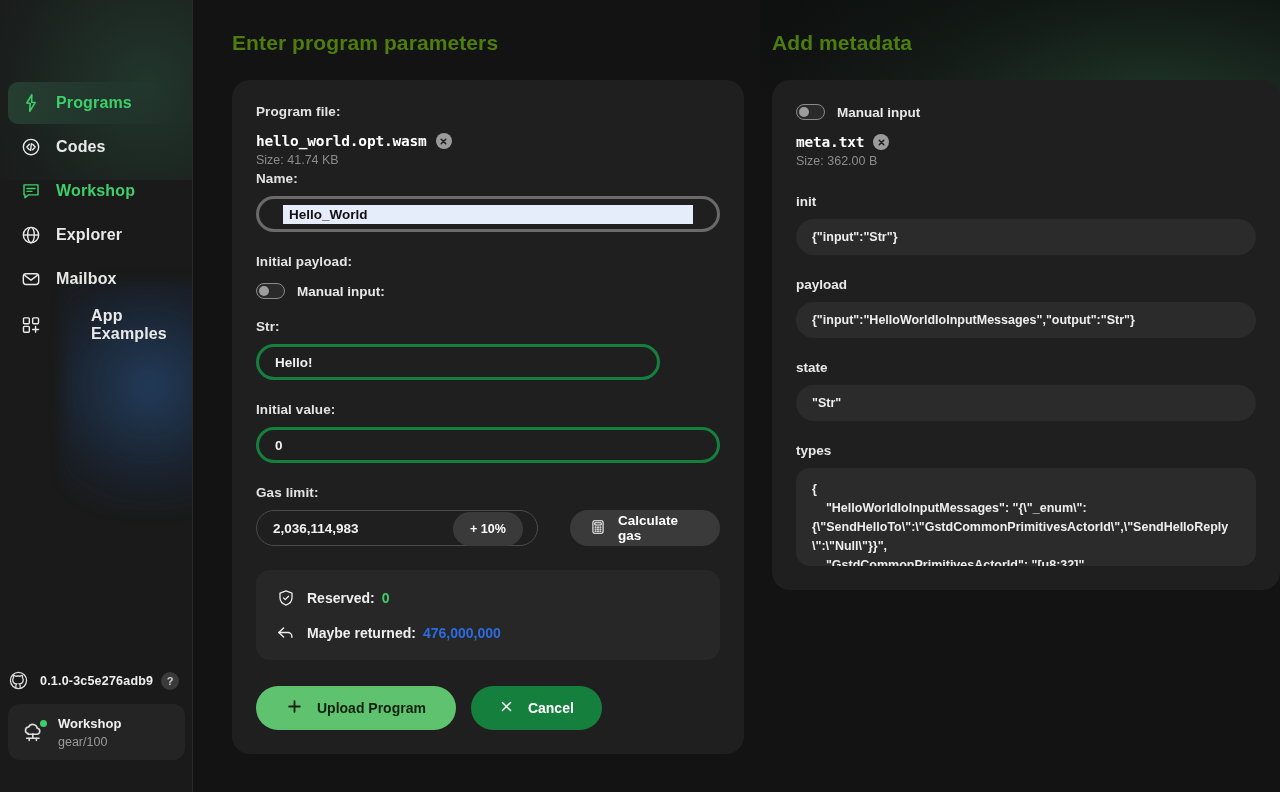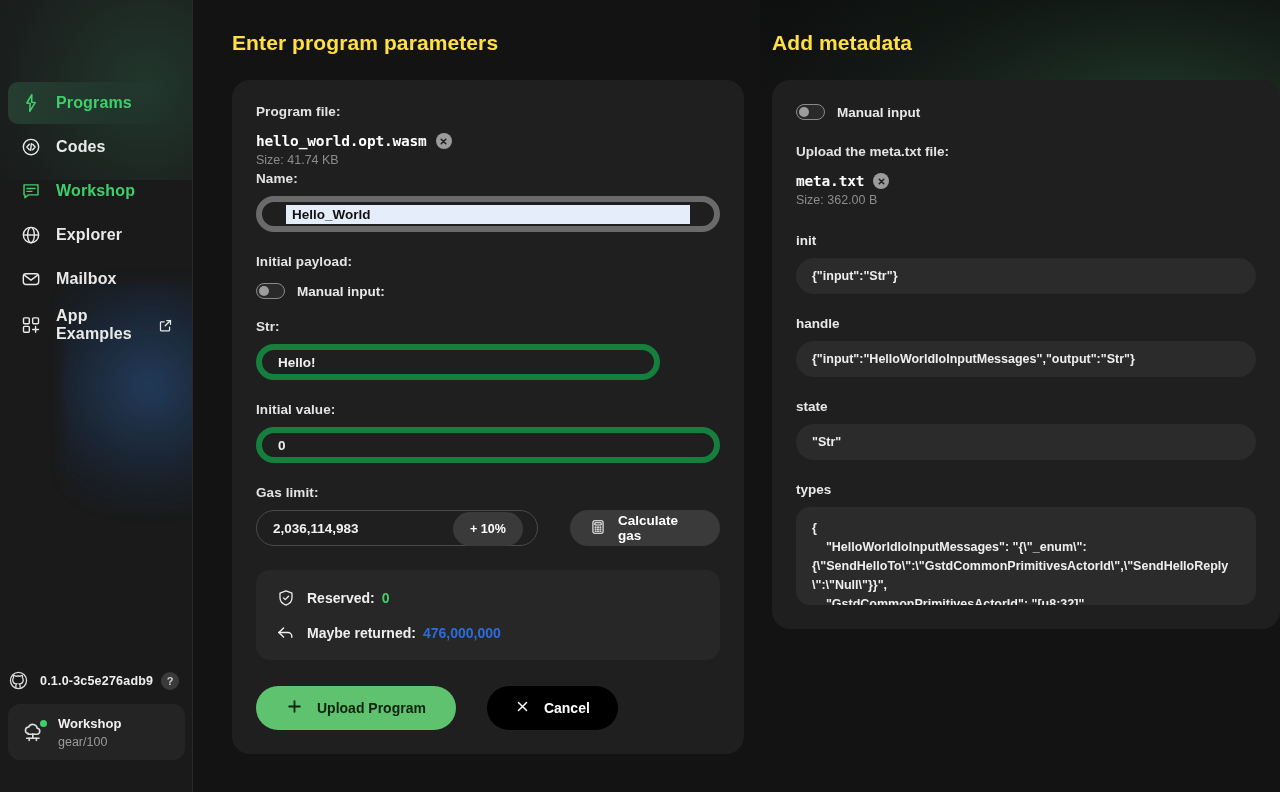--- a/index.html
+++ b/index.html
@@ -60,21 +60,21 @@
   .nav-item .nav-ico {
     width: 22px; height: 22px;
     margin-right: 14px;
     display: flex; align-items: center; justify-content: center;
     flex: 0 0 22px;
   }
   .nav-item.active {
     background: linear-gradient(90deg, rgba(47,88,66,0.55) 0%, rgba(38,64,55,0.30) 60%, rgba(30,45,48,0.12) 100%);
   }
   .nav-item.green { color: #3ecf6a; }
-  .nav-item.spaced { margin-top: 4px; }
+  .nav-item.spaced { margin-top: 4px; gap: 35px; }
   .ext-ico { margin-left: 10px; width: 15px; height: 15px; display:flex; }
 
   
   .sb-footer { position: absolute; left: 0; bottom: 0; width: 193px; padding: 0 0 32px 0; }
   .version-row {
     display: flex; align-items: center;
     padding: 0 0 0 8px; height: 30px;
     margin-bottom: 8px;
   }
   .version-row .gh { width: 22px; height: 22px; margin-right: 10px; display:flex; }
@@ -98,21 +98,21 @@
     background: #3ecf6a;
   }
   .node-name { font-size: 13px; font-weight: 700; color: #f0f0f0; line-height: 16px; }
   .node-sub { font-size: 12.5px; color: #9a9a9a; line-height: 16px; }
 
   
   .col-left  { position: absolute; left: 232px; top: 0; width: 512px; height: 792px; }
   .col-right { position: absolute; left: 772px; top: 0; width: 508px; height: 792px; }
 
   .col-title {
-    font-size: 21px; font-weight: 700; color: #fde047;
+    font-size: 21px; font-weight: 700; color: #4d7c0f;
     letter-spacing: 0.1px;
     padding: 31px 0 0 0;
   }
 
   .card {
     margin-top: 25px;
     background: #1f1f1f;
     border-radius: 18px;
     padding: 24px;
   }
@@ -134,21 +134,21 @@
   .file-clear {
     width: 16px; height: 16px; margin-left: 9px;
     border-radius: 50%; background: #9b9b9b;
     display: flex; align-items: center; justify-content: center;
     cursor: pointer; flex: 0 0 16px;
   }
   .file-size { font-size: 12.5px; color: #8c8c8c; margin-top: 4px; }
 
   .input {
     width: 100%; height: 36px;
-    border: 6px solid #15803d; border-radius: 18px;
+    border: 3px solid #15803d; border-radius: 18px;
     background: transparent;
     color: #f0f0f0; font-size: 13.5px; font-weight: 600;
     padding: 0 16px;
     display: flex; align-items: center;
     margin-top: 10px;
     font-family: "Liberation Sans", sans-serif;
   }
   .input.focused { border-color: #6a6a6a; }
   .input-sel-wrap { width: 100%; padding: 0 8px; }
   .input-sel {
@@ -201,31 +201,31 @@
     margin-top: 24px;
     background: #272727; border-radius: 14px;
     padding: 18px 20px;
   }
   .sum-row { display: flex; align-items: center; font-size: 14px; font-weight: 700; color: #efefef; }
   .sum-row + .sum-row { margin-top: 16px; }
   .sum-ico { width: 19px; height: 19px; margin-right: 12px; display: flex; align-items: center; justify-content: center; flex: 0 0 19px; }
   .sum-val-green { color: #3ecf6a; margin-left: 7px; }
   .sum-val-blue  { color: #2d6be0; margin-left: 7px; }
 
-  .actions { display: flex; align-items: center; gap: 31px; margin-top: 26px; }
+  .actions { display: flex; align-items: center; gap: 15px; margin-top: 26px; }
   .btn-primary {
     height: 44px; padding: 0 30px; border-radius: 22px;
     background: #5ec26f; color: #0f2216;
     display: flex; align-items: center; gap: 14px;
     font-size: 14px; font-weight: 700; cursor: pointer;
   }
   .btn-primary .lbl { color: #10220f; }
   .btn-secondary {
     height: 44px; padding: 0 28px; border-radius: 22px;
-    background: #000000; color: #ffffff;
+    background: #15803d; color: #ffffff;
     display: flex; align-items: center; gap: 14px;
     font-size: 14px; font-weight: 700; cursor: pointer;
   }
 
   
   .meta-label { font-size: 13.5px; font-weight: 700; color: #e8e8e8; margin-top: 22px; }
   .meta-label.first { margin-top: 26px; }
   .readonly {
     width: 100%; min-height: 36px;
     border-radius: 18px; background: #2b2b2b;
@@ -471,36 +471,35 @@
 
   <div class="card card-right">
 
     <div class="toggle-row" style="margin-top:0">
       <span class="toggle">
         <span class="knob"></span>
       </span>
       <span class="toggle-label">Manual input</span>
     </div>
 
-    <div class="upload-label">Upload the meta.txt file:</div>
 
     <div class="file-row">
       <span class="file-name">meta.txt</span>
       <span class="file-clear">
         <svg width="9" height="9" viewBox="0 0 12 12" stroke="#1f1f1f" stroke-width="2.1" stroke-linecap="round">
           <path d="M3 3 L9 9 M9 3 L3 9"></path>
         </svg>
       </span>
     </div>
     <div class="file-size">Size: 362.00 B</div>
 
     <div class="meta-label first">init</div>
     <div class="readonly">{"input":"Str"}</div>
 
-    <div class="meta-label">handle</div>
+    <div class="meta-label">payload</div>
     <div class="readonly">{"input":"HelloWorldIoInputMessages","output":"Str"}</div>
 
     <div class="meta-label">state</div>
     <div class="readonly">"Str"</div>
 
     <div class="meta-label">types</div>
     <div class="readonly block">{
     "HelloWorldIoInputMessages": "{\"_enum\":
 {\"SendHelloTo\":\"GstdCommonPrimitivesActorId\",\"SendHelloReply\":\"Null\"}}",
     "GstdCommonPrimitivesActorId": "[u8;32]"</div>

